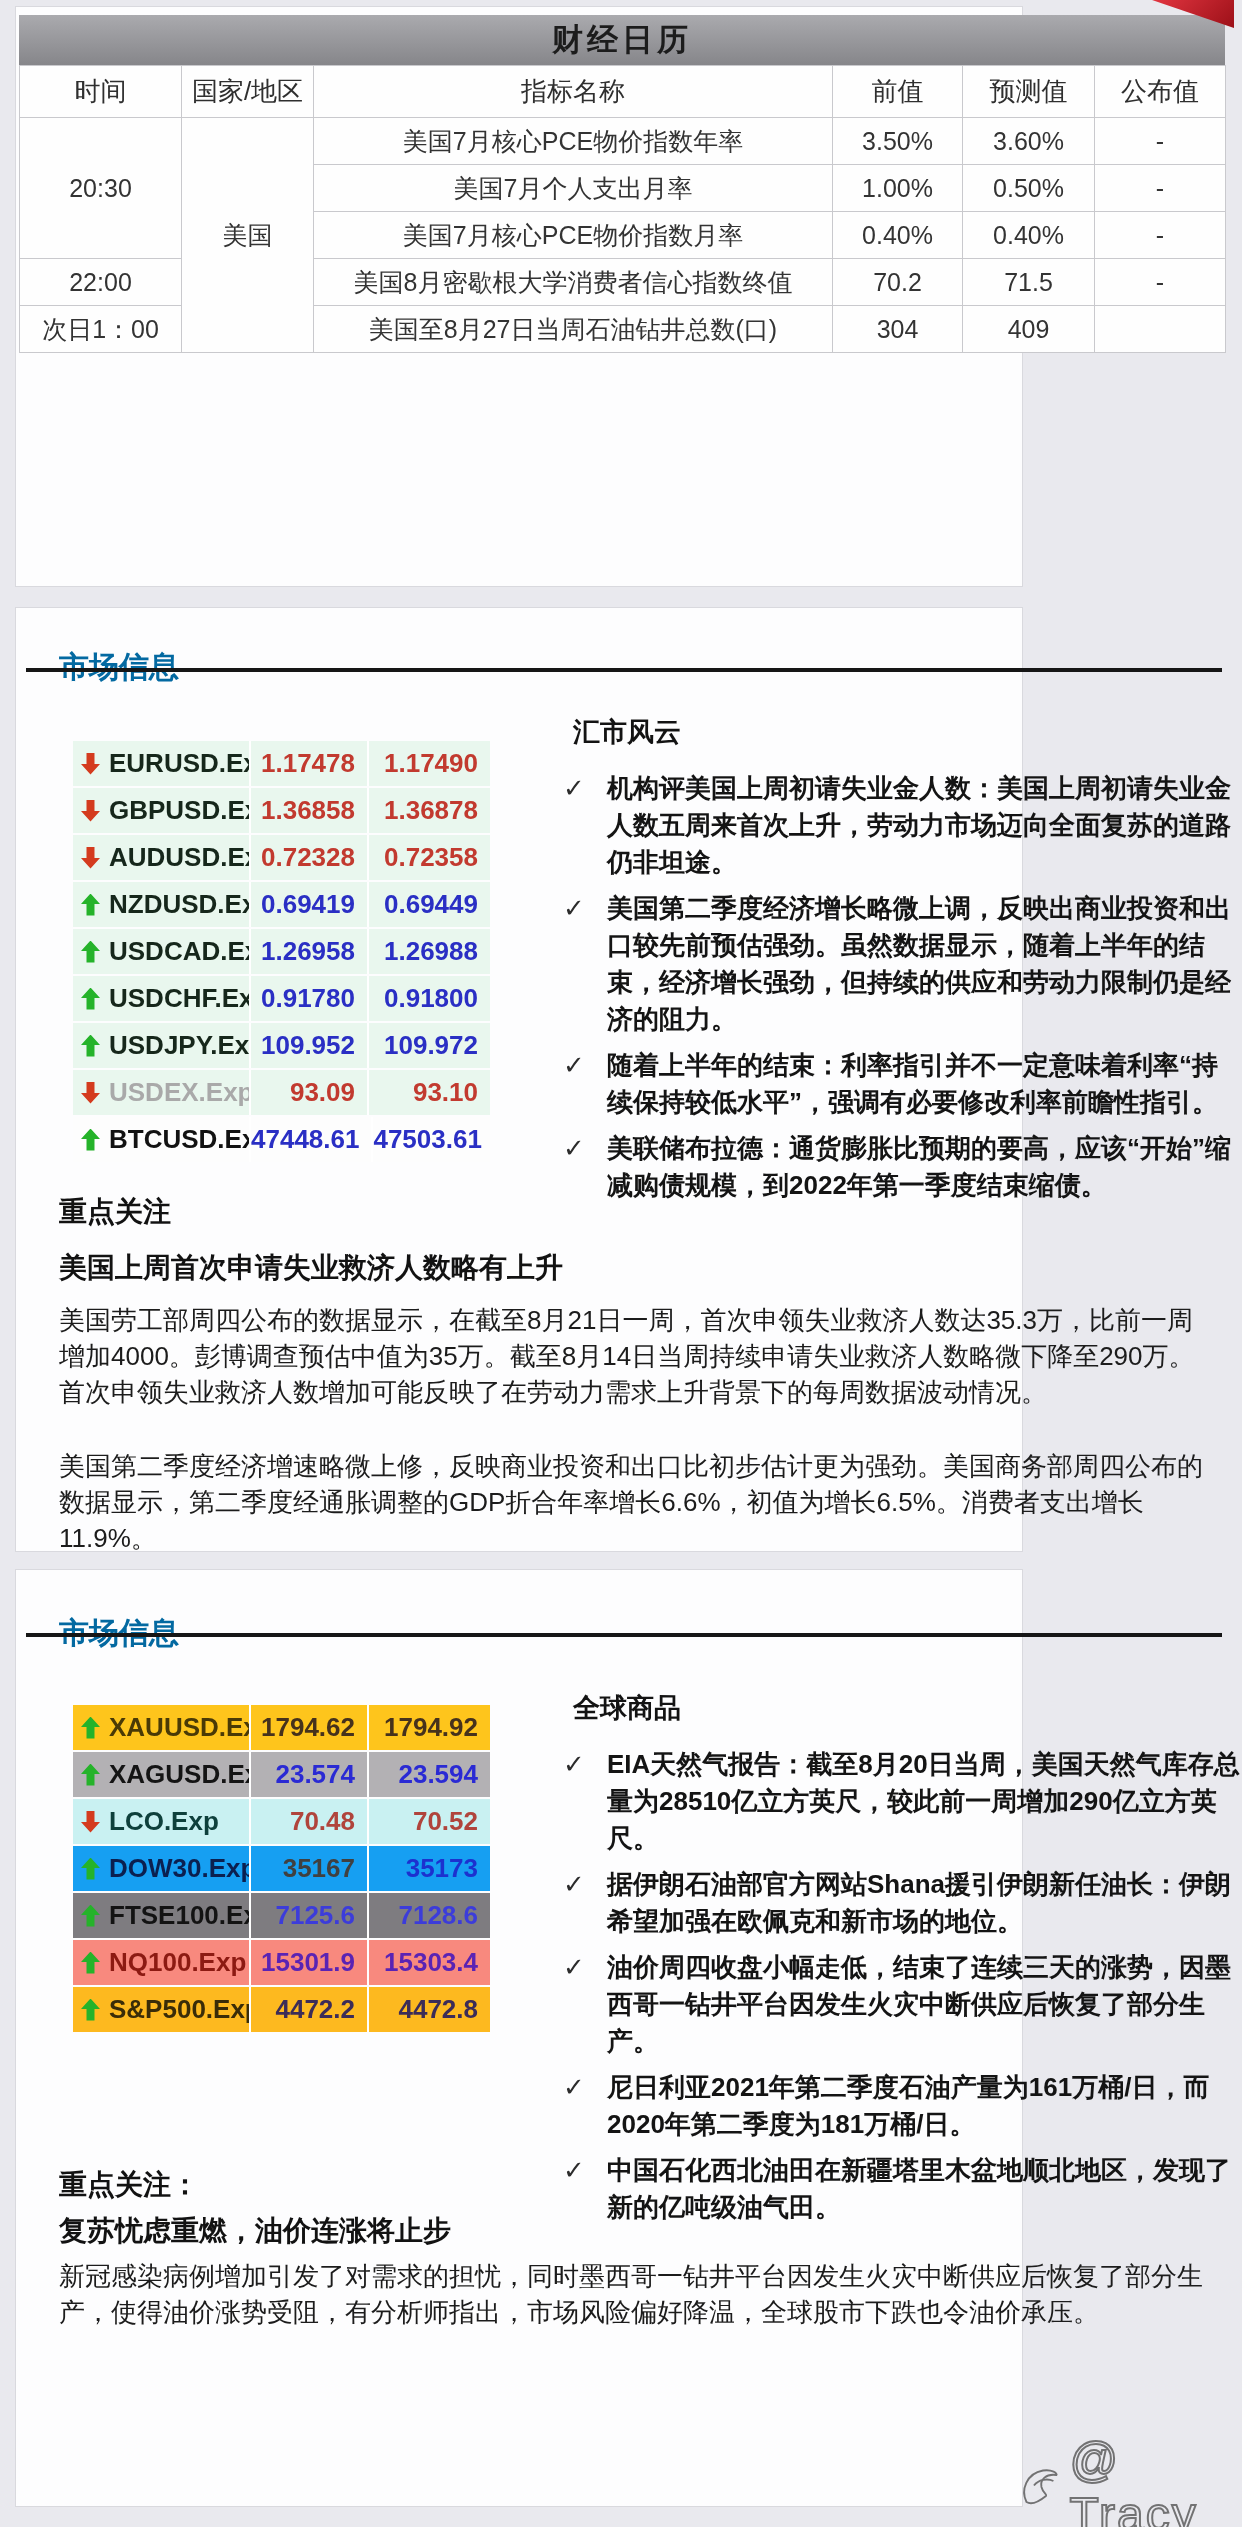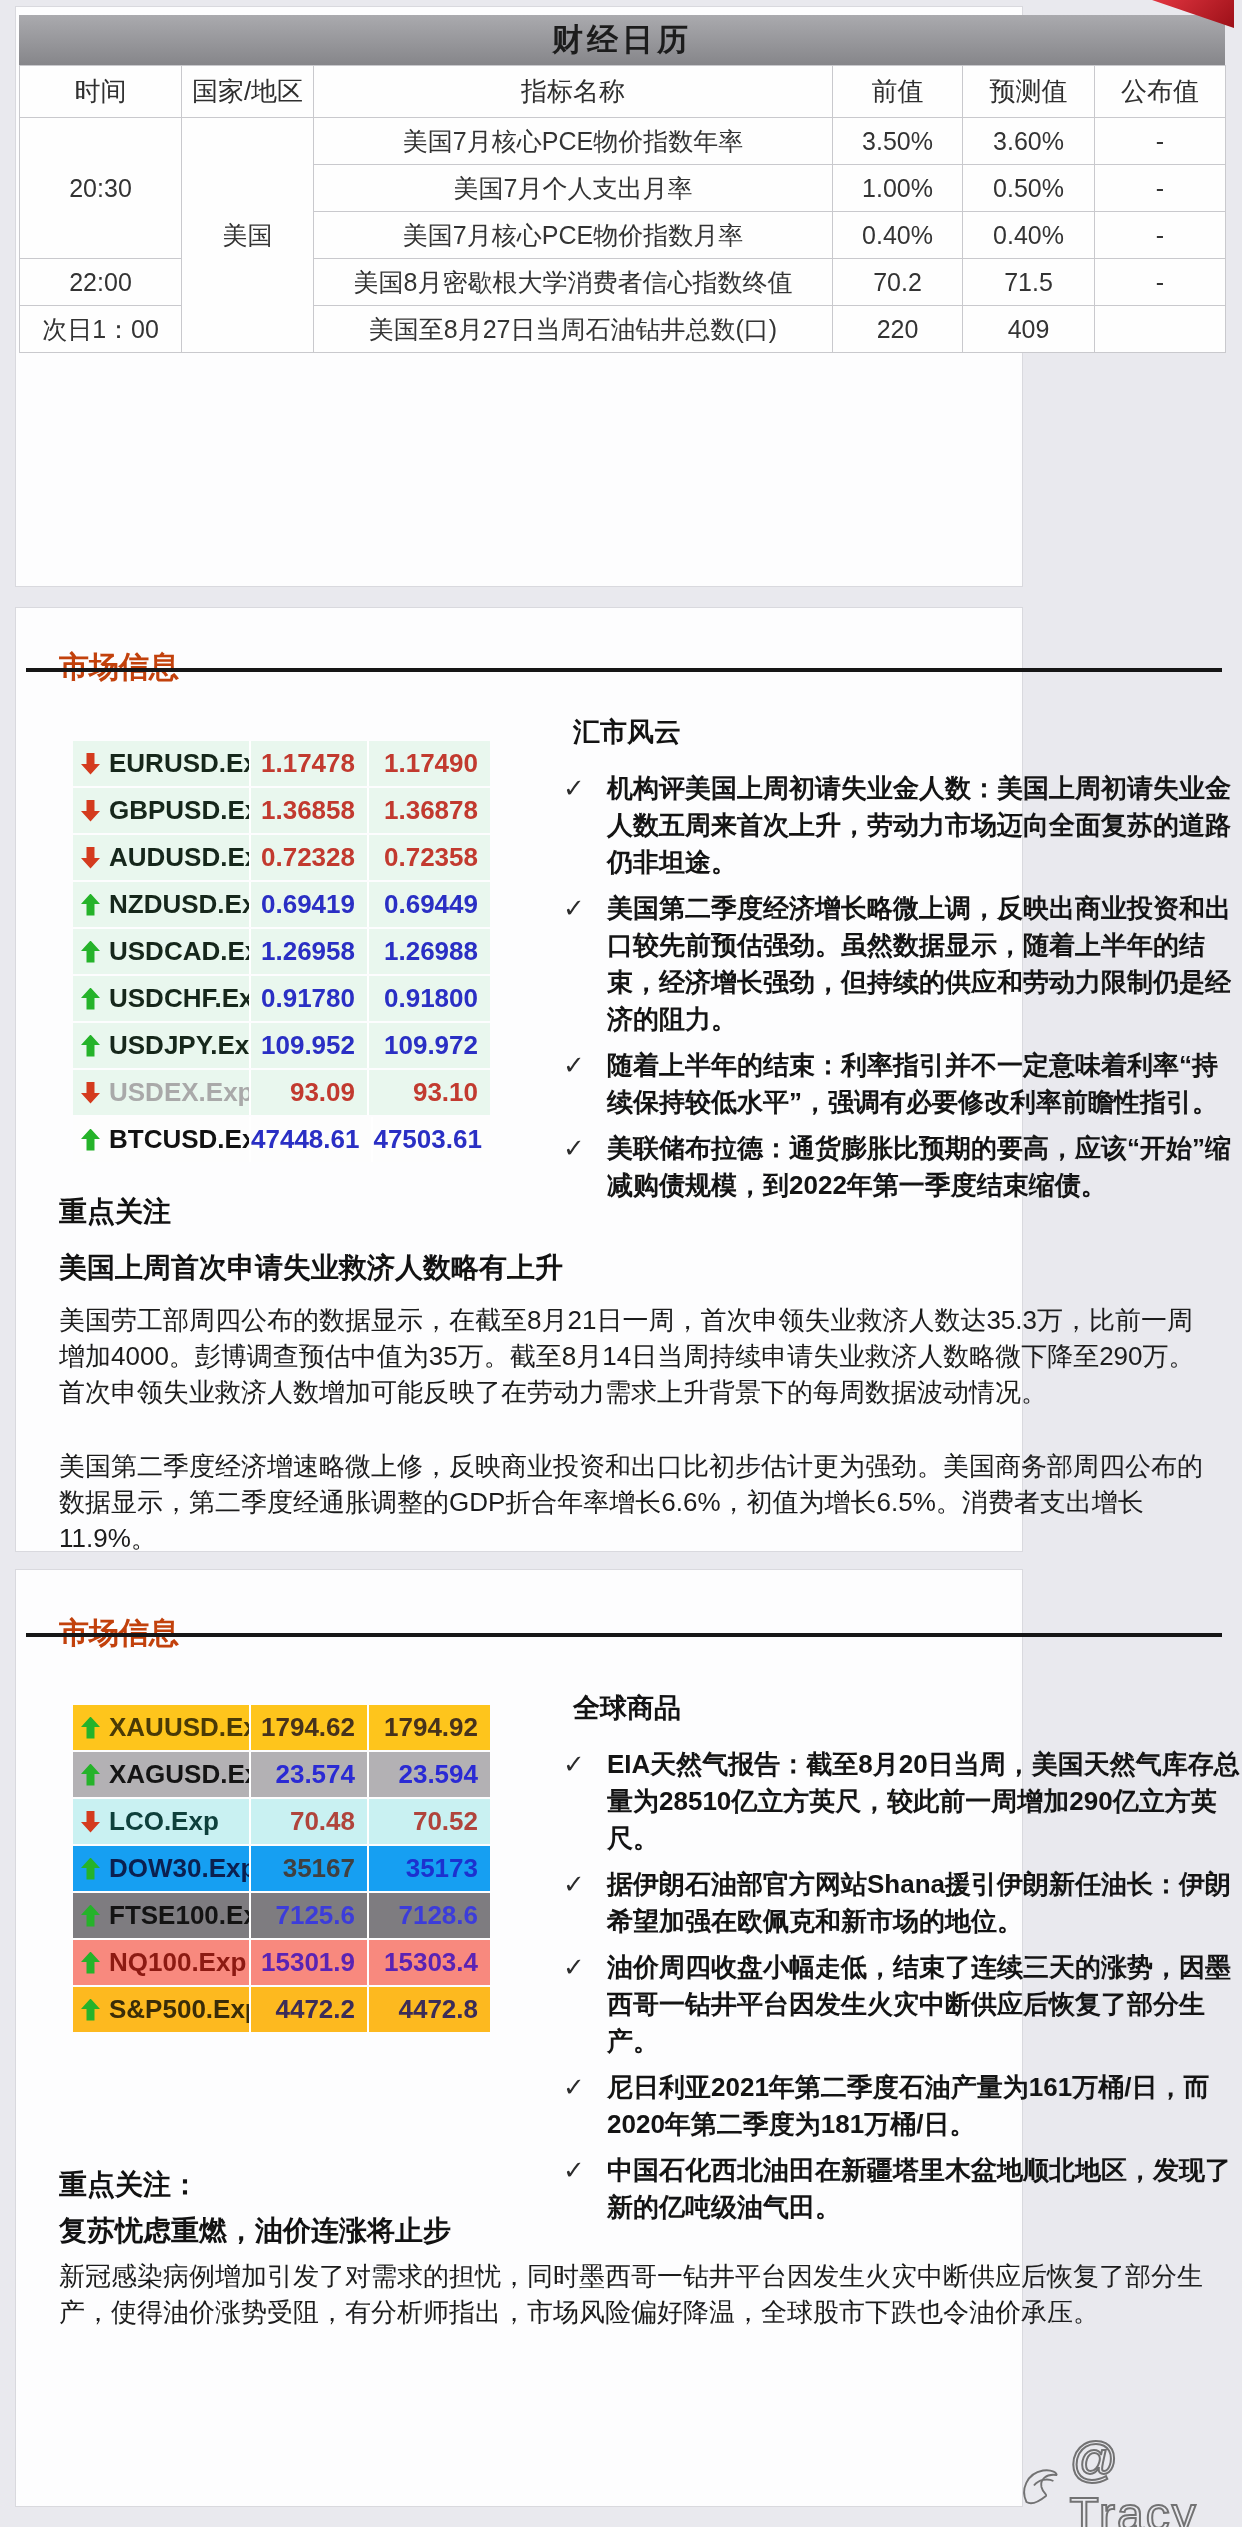--- a/index.html
+++ b/index.html
@@ -41,21 +41,21 @@
   table.cal td{
     border:1px solid #c9c9cd;height:46px;text-align:center;
     font-size:25px;color:#333;padding:0 4px;overflow:hidden;white-space:nowrap;
   }
   .cal-note{
     position:absolute;left:48px;top:424px;width:1140px;
     font-size:26px;color:#1f1f1f;
   }
 
   
-  .sec-title{position:absolute;left:43px;font-size:30px;font-weight:700;color:#c2410c;}
+  .sec-title{position:absolute;left:43px;font-size:30px;font-weight:700;color:#0369a1;}
   #card2 .sec-title{top:14px;}
   #card3 .sec-title{top:18px;}
   .rule{position:absolute;left:10px;width:1196px;height:4px;background:#161616;}
   #card2 .rule{top:60px;}
   #card3 .rule{top:63px;}
 
   .quotes{position:absolute;left:57px;width:417px;}
   #quotes1{top:133px;}
   #quotes2{top:135px;}
   .qrow{display:flex;align-items:stretch;height:45px;margin-bottom:2px;}
@@ -158,21 +158,21 @@
         <tr>
           <td rowspan="1">22:00</td>
           <td>美国8月密歇根大学消费者信心指数终值</td>
           <td>70.2</td>
           <td>71.5</td>
           <td>-</td>
         </tr>
         <tr>
           <td rowspan="1">次日1：00</td>
           <td>美国至8月27日当周石油钻井总数(口)</td>
-          <td>220</td>
+          <td>304</td>
           <td>409</td>
           <td></td>
         </tr>
       </tbody>
     </table>
 </section>
 
 <section class="card" id="card2">
   <h2 class="sec-title">市场信息</h2>
   <div class="rule"></div>

